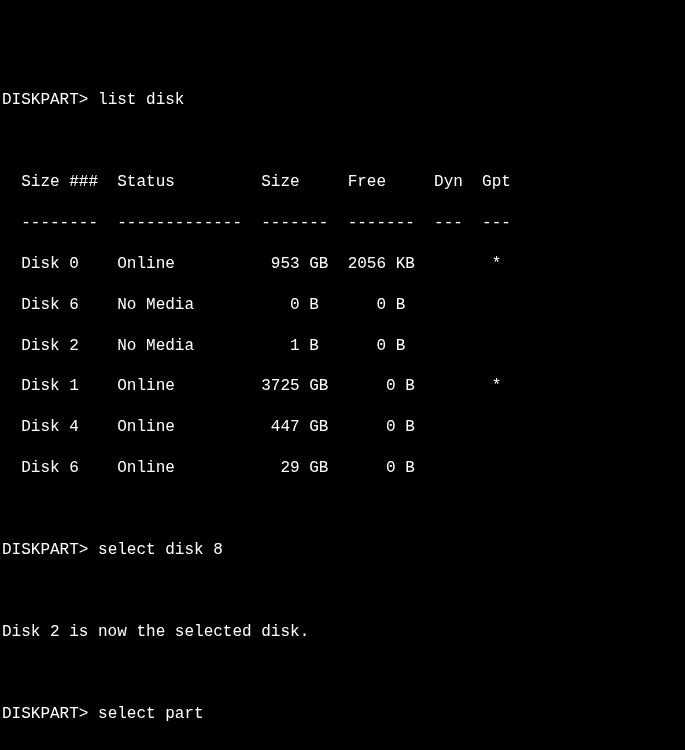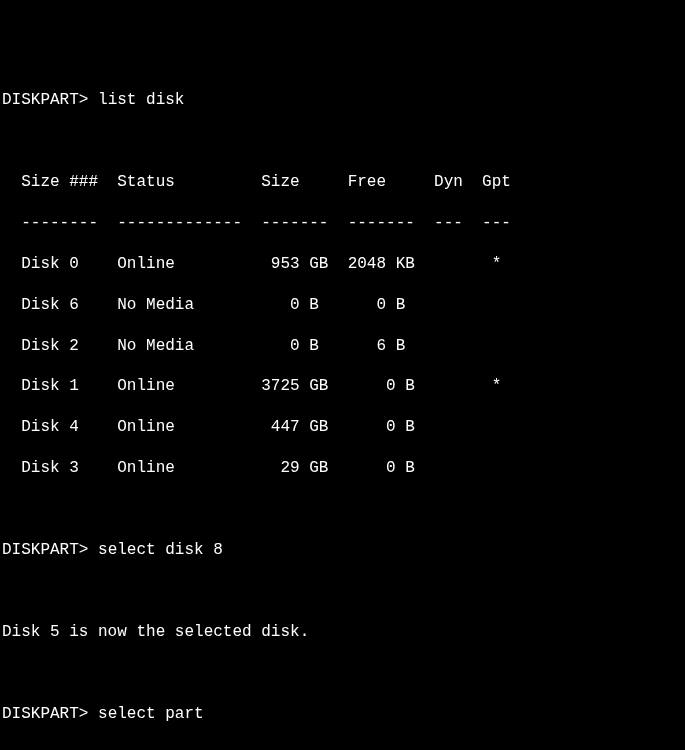--- a/index.html
+++ b/index.html
@@ -28,30 +28,30 @@
   </style>
 </head>
 <body>
 
 
 
 <span class="line"><span class="prompt">DISKPART&gt;</span> <span>list disk</span></span>
 <span class="line"> </span>
 <span class="line">  Size ###  Status         Size     Free     Dyn  Gpt</span>
 <span class="line">  --------  -------------  -------  -------  ---  ---</span>
-<span class="line">  Disk 0    Online          953 GB  2048 KB        *</span>
+<span class="line">  Disk 0    Online          953 GB  2056 KB        *</span>
 <span class="line">  Disk 6    No Media          0 B      0 B</span>
-<span class="line">  Disk 2    No Media          0 B      6 B</span>
+<span class="line">  Disk 2    No Media          1 B      0 B</span>
 <span class="line">  Disk 1    Online         3725 GB      0 B        *</span>
 <span class="line">  Disk 4    Online          447 GB      0 B</span>
-<span class="line">  Disk 3    Online           29 GB      0 B</span>
+<span class="line">  Disk 6    Online           29 GB      0 B</span>
 <span class="line"> </span>
 <span class="line"><span class="prompt">DISKPART&gt;</span> <span>select disk 8</span></span>
 <span class="line"> </span>
-<span class="line">Disk 5 is now the selected disk.</span>
+<span class="line">Disk 2 is now the selected disk.</span>
 <span class="line"> </span>
 <span class="line"><span class="prompt">DISKPART&gt;</span> <span>select part</span></span>
 <span class="line"> </span>
 
 
 
 
 
 
 

